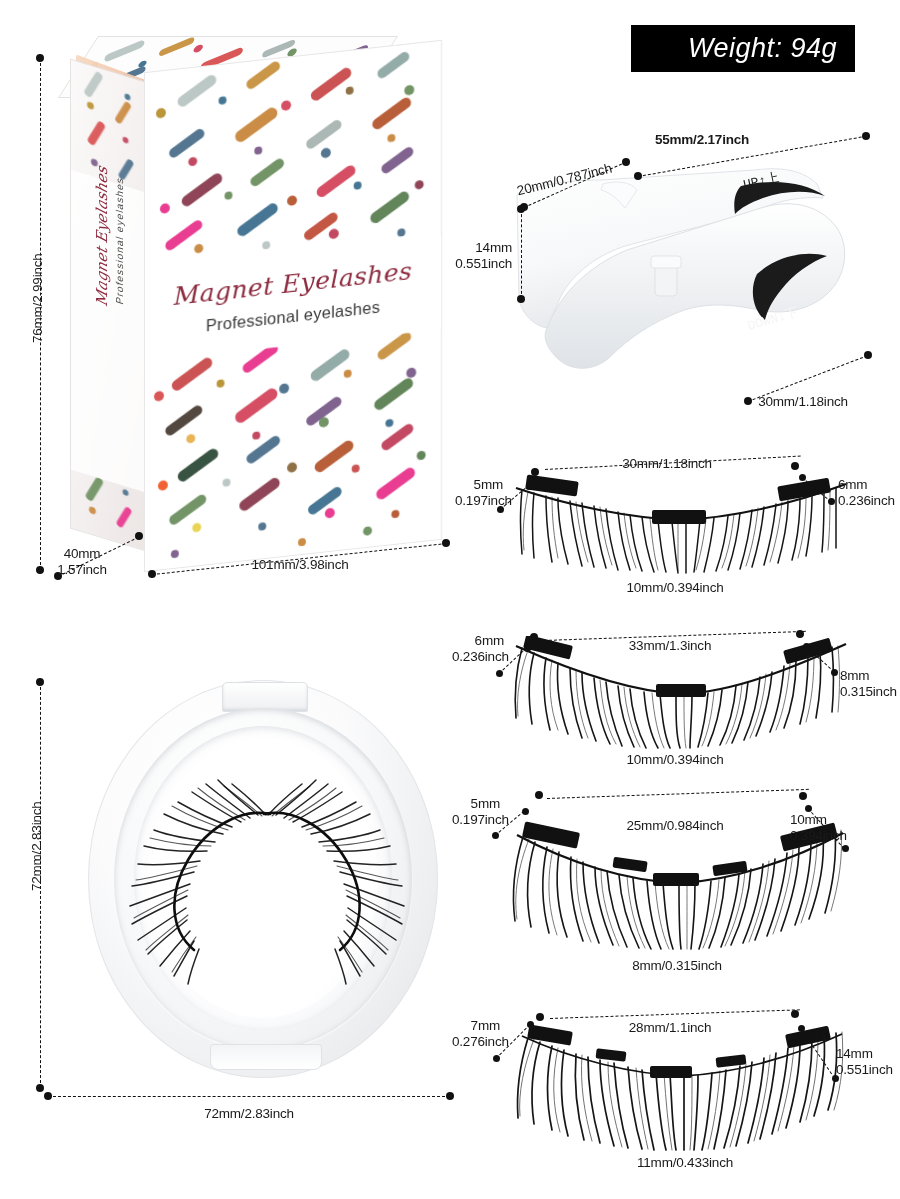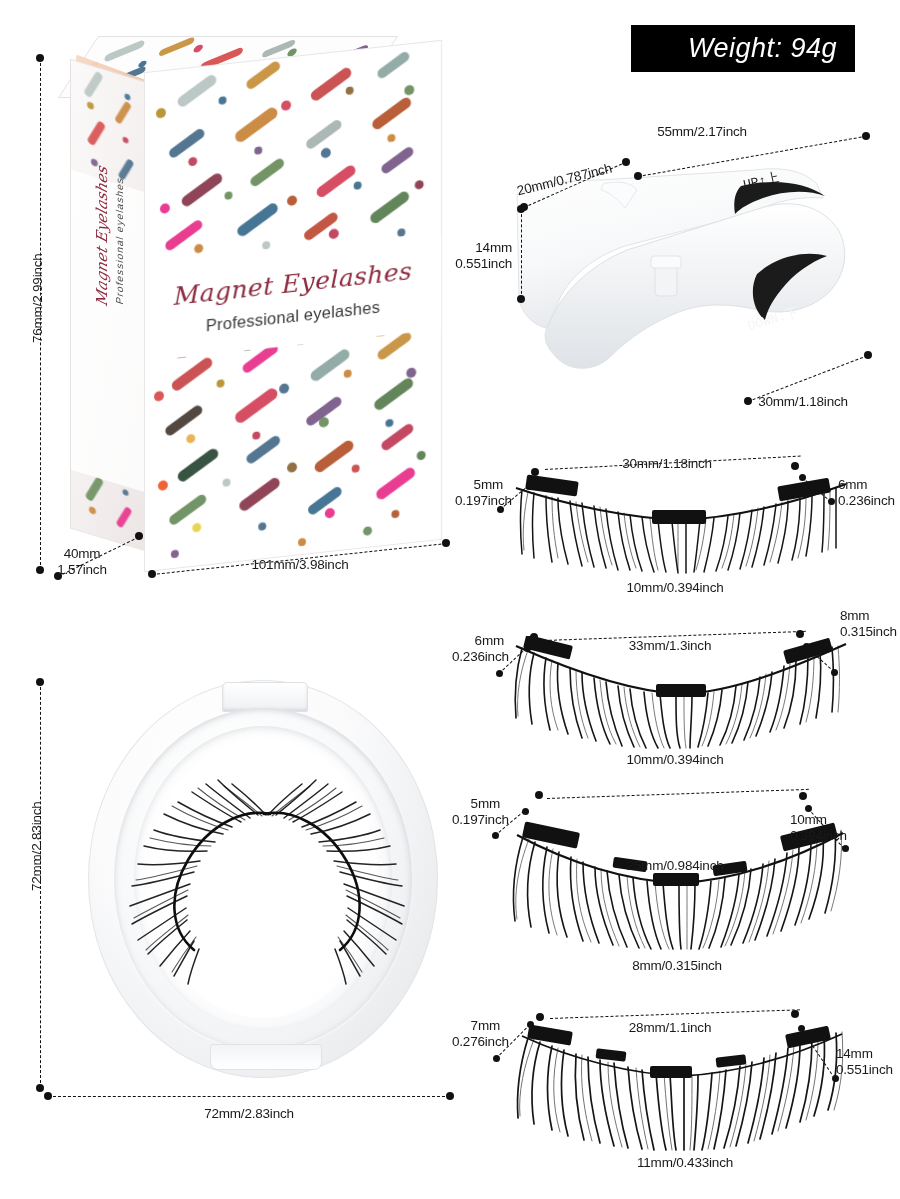--- a/index.html
+++ b/index.html
@@ -427,21 +427,21 @@
   </div>
 
   <div class="dl dl-h" style="left:524px; top:207px; width:112px; transform:rotate(-24deg);"></div>
   <div class="dot" style="left:524px; top:207px;"></div>
   <div class="dot" style="left:626px; top:162px;"></div>
   <div class="dim" style="left:516px; top:172px; transform:rotate(-14deg);">20mm/0.787inch</div>
 
   <div class="dl dl-h" style="left:638px; top:176px; width:232px; transform:rotate(-10deg);"></div>
   <div class="dot" style="left:638px; top:176px;"></div>
   <div class="dot" style="left:866px; top:136px;"></div>
-  <div class="dim ctr" style="left:617px; top:124px; width:170px;">55mm/2.17inch</div>
+  <div class="dim ctr" style="left:617px; top:132px; width:170px;font-weight:bold;">55mm/2.17inch</div>
 
   <div class="dot" style="left:521px; top:209px;"></div>
   <div class="dl dl-v" style="left:521px; top:209px; height:90px;"></div>
   <div class="dot" style="left:521px; top:299px;"></div>
   <div class="dim rt" style="left:440px; top:240px; width:72px;"><span>14mm</span><br><span>0.551inch</span></div>
 
   <div class="dl dl-h" style="left:748px; top:401px; width:128px; transform:rotate(-21deg);"></div>
   <div class="dot" style="left:748px; top:401px;"></div>
   <div class="dot" style="left:868px; top:355px;"></div>
   <div class="dim ctr" style="left:718px; top:394px; width:170px;">30mm/1.18inch</div>
@@ -632,21 +632,21 @@
   <div class="dim ctr" style="left:585px; top:638px; width:170px;">33mm/1.3inch</div>
 
   <div class="dl dl-h" style="left:499px; top:673px; width:38px; transform:rotate(-43deg);"></div>
   <div class="dot sm" style="left:499px; top:673px;"></div>
   <div class="dot sm" style="left:527px; top:648px;"></div>
   <div class="dim rt" style="left:452px; top:633px; width:52px;"><span>6mm</span><br><span>0.236inch</span></div>
 
   <div class="dl dl-h" style="left:806px; top:646px; width:38px; transform:rotate(42deg);"></div>
   <div class="dot sm" style="left:806px; top:646px;"></div>
   <div class="dot sm" style="left:834px; top:672px;"></div>
-  <div class="dim" style="left:840px; top:608px; width:60px;"><span>8mm</span><br><span>0.315inch</span></div>
+  <div class="dim" style="left:840px; top:668px; width:60px;"><span>8mm</span><br><span>0.315inch</span></div>
 
   <div class="dim ctr" style="left:590px; top:752px; width:170px;">10mm/0.394inch</div>
 
   <div style="position:absolute; left:495px; top:815px;">
     <svg width="365" height="135" viewBox="0 0 365 135">
       <path d="M22 20 C 74 48, 132 66, 184 68 C 236 66, 296 46, 348 18" fill="none" stroke="#111" stroke-width="2.2"></path>
       <rect x="28" y="12" width="56" height="16" rx="2" fill="#111" transform="rotate(12 56 20)"></rect>
       <rect x="118" y="44" width="34" height="11" rx="2" fill="#111" transform="rotate(8 135 50)"></rect>
       <rect x="158" y="58" width="46" height="13" rx="2" fill="#111"></rect>
       <rect x="218" y="48" width="34" height="11" rx="2" fill="#111" transform="rotate(-8 235 54)"></rect>
@@ -693,21 +693,21 @@
           <path d="M298 35 C 296 63, 288 91, 278 119"></path>
             <path d="M322 24 C 322 52, 316 80, 306 108"></path>
           <path d="M346 15 C 348 42, 344 68, 336 96"></path>
         </g>
       </g>
     </svg>
   </div>
   <div class="dl dl-h" style="left:547px; top:798px; width:262px; transform:rotate(-2deg);"></div>
   <div class="dot" style="left:539px; top:795px;"></div>
   <div class="dot" style="left:803px; top:796px;"></div>
-  <div class="dim ctr" style="left:590px; top:818px; width:170px;margin-top:40px;">25mm/0.984inch</div>
+  <div class="dim ctr" style="left:590px; top:818px; width:170px;">25mm/0.984inch</div>
 
   <div class="dl dl-h" style="left:495px; top:835px; width:38px; transform:rotate(-40deg);"></div>
   <div class="dot sm" style="left:495px; top:835px;"></div>
   <div class="dot sm" style="left:525px; top:811px;"></div>
   <div class="dim rt" style="left:452px; top:796px; width:48px;"><span>5mm</span><br><span>0.197inch</span></div>
 
   <div class="dl dl-h" style="left:808px; top:808px; width:54px; transform:rotate(48deg);"></div>
   <div class="dot sm" style="left:808px; top:808px;"></div>
   <div class="dot sm" style="left:845px; top:848px;"></div>
   <div class="dim" style="left:790px; top:812px; width:60px;"><span>10mm</span><br><span>0.394inch</span></div>

